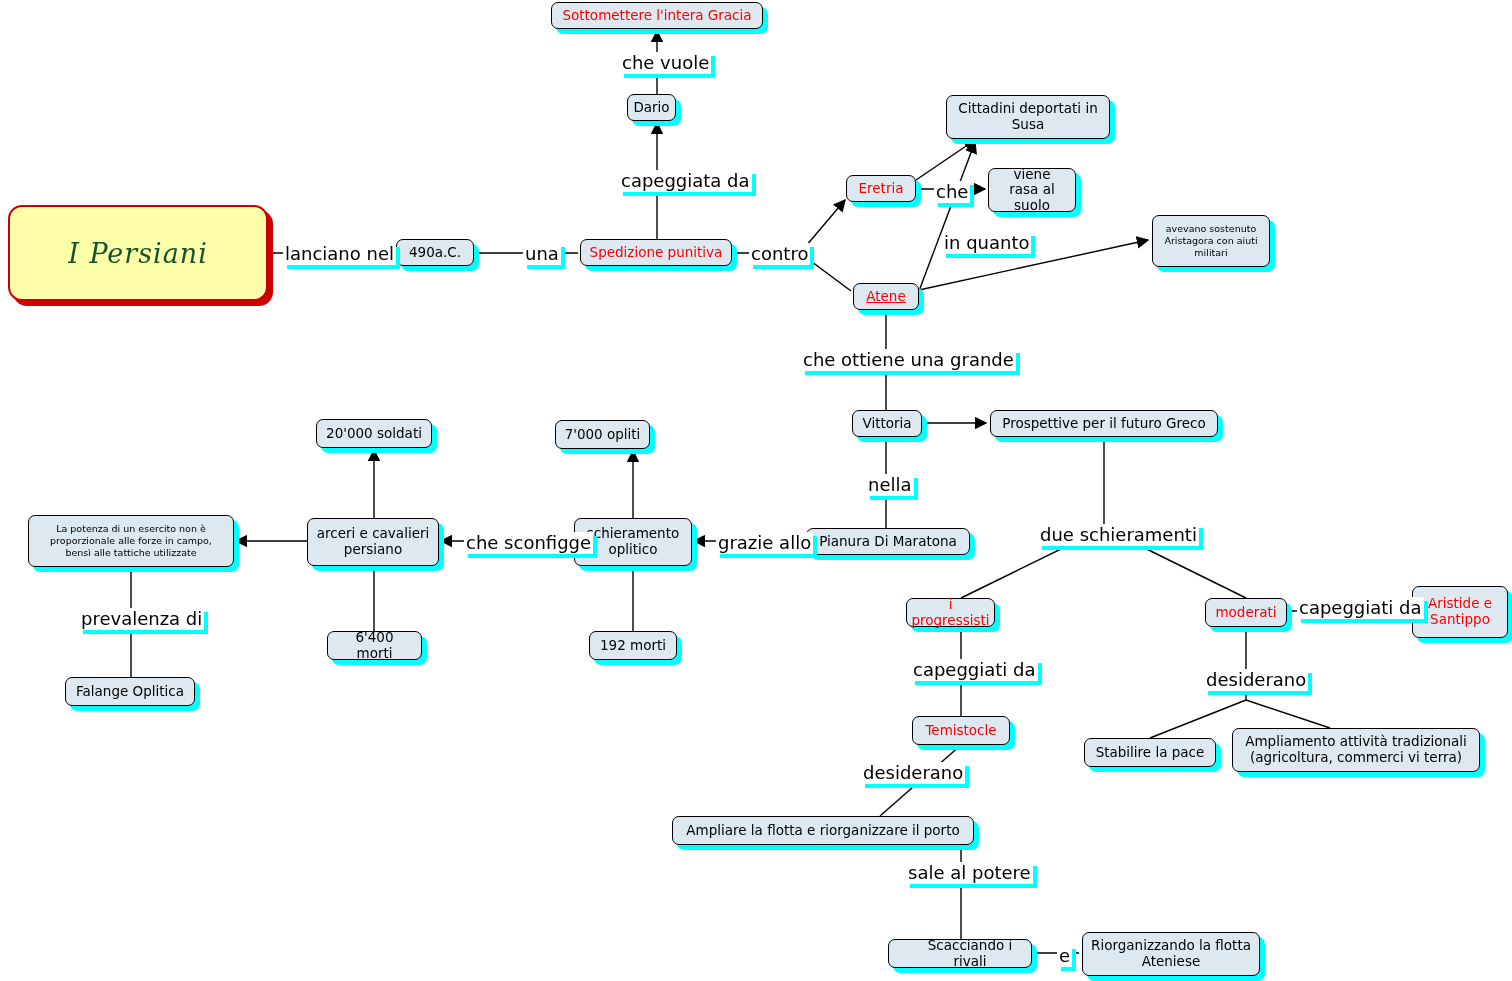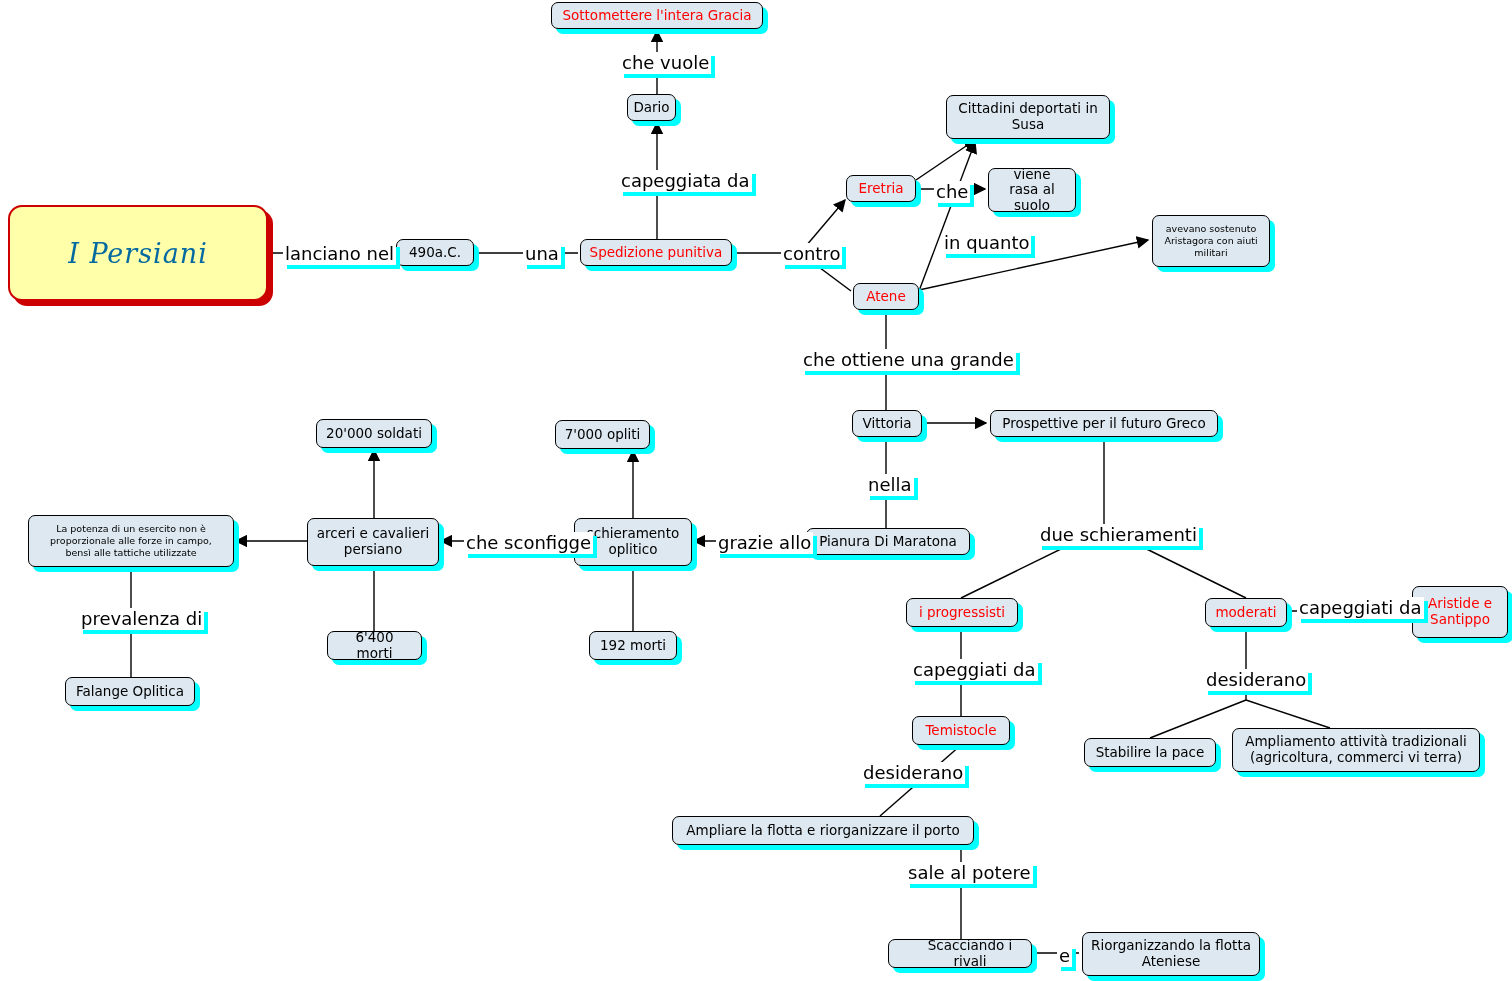--- a/index.html
+++ b/index.html
@@ -42,21 +42,21 @@
     border:2px solid #cc0000;
     border-radius:14px;
     box-shadow:5px 5px 0 0 #cc0000;
     display:flex;align-items:center;justify-content:center;
     z-index:3;
   }
   .title-node span{
     font-family:"DejaVu Serif", serif;
     font-style:italic;
     font-size:27px;
-    color:#0369a1;
+    color:#14532d;
     letter-spacing:1px;
   }
 
   
   .lbl{
     position:absolute;
     box-sizing:border-box;
     background:#ffffff;
     color:#000;
     font-size:18px;
@@ -163,21 +163,21 @@
     </div>
   <div class="node" style="left:946px;top:95px;width:164px;height:44px;">
       <span>Cittadini deportati in Susa</span>
     </div>
   <div class="node" style="left:988px;top:168px;width:88px;height:44px;">
       <span>viene rasa al suolo</span>
     </div>
   <div class="node tiny" style="left:1152px;top:215px;width:118px;height:52px;">
       <span>avevano sostenuto Aristagora con aiuti militari</span>
     </div>
-  <div class="node red" style="left:853px;top:283px;width:66px;height:27px;">
+  <div class="node red" style="left:853px;top:283px;width:66px;height:27px;text-decoration:underline;">
       <span>Atene</span>
     </div>
   <div class="node" style="left:852px;top:410px;width:70px;height:27px;">
       <span>Vittoria</span>
     </div>
   <div class="node" style="left:990px;top:410px;width:228px;height:27px;">
       <span>Prospettive per il futuro Greco</span>
     </div>
   <div class="node" style="left:806px;top:528px;width:164px;height:27px;">
       <span>Pianura Di Maratona</span>
@@ -199,21 +199,21 @@
     </div>
   <div class="node" style="left:327px;top:631px;width:95px;height:29px;">
       <span>6'400 morti</span>
     </div>
   <div class="node tiny" style="left:28px;top:515px;width:206px;height:52px;">
       <span>La potenza di un esercito non è proporzionale alle forze in campo, bensì alle tattiche utilizzate</span>
     </div>
   <div class="node" style="left:65px;top:677px;width:130px;height:29px;">
       <span>Falange Oplitica</span>
     </div>
-  <div class="node red" style="left:906px;top:598px;width:112px;height:29px;">
+  <div class="node red" style="left:906px;top:598px;width:89px;height:29px;">
       <span>i progressisti</span>
     </div>
   <div class="node red" style="left:1205px;top:598px;width:82px;height:29px;">
       <span>moderati</span>
     </div>
   <div class="node red" style="left:1412px;top:586px;width:96px;height:52px;">
       <span>Aristide e Santippo</span>
     </div>
   <div class="node red" style="left:912px;top:716px;width:98px;height:29px;">
       <span>Temistocle</span>
@@ -231,21 +231,21 @@
       <span>Scacciando i rivali</span>
     </div>
   <div class="node" style="left:1082px;top:932px;width:178px;height:44px;">
       <span>Riorganizzando la flotta Ateniese</span>
     </div>
 
   <div class="lbl" style="left:620px;top:52px;"><span>che vuole</span></div>
   <div class="lbl" style="left:619px;top:170px;"><span>capeggiata da</span></div>
   <div class="lbl" style="left:283px;top:243px;"><span>lanciano nel</span></div>
   <div class="lbl" style="left:523px;top:243px;"><span>una</span></div>
-  <div class="lbl" style="left:749px;top:243px;margin-left:32px;"><span>contro</span></div>
+  <div class="lbl" style="left:749px;top:243px;"><span>contro</span></div>
   <div class="lbl" style="left:934px;top:181px;"><span>che</span></div>
   <div class="lbl" style="left:942px;top:232px;"><span>in quanto</span></div>
   <div class="lbl" style="left:801px;top:349px;"><span>che ottiene una grande</span></div>
   <div class="lbl" style="left:866px;top:474px;"><span>nella</span></div>
   <div class="lbl" style="left:716px;top:532px;"><span>grazie allo</span></div>
   <div class="lbl" style="left:464px;top:532px;"><span>che sconfigge</span></div>
   <div class="lbl" style="left:79px;top:608px;"><span>prevalenza di</span></div>
   <div class="lbl" style="left:1038px;top:524px;"><span>due schieramenti</span></div>
   <div class="lbl" style="left:911px;top:659px;"><span>capeggiati da</span></div>
   <div class="lbl" style="left:1297px;top:597px;"><span>capeggiati da</span></div>

